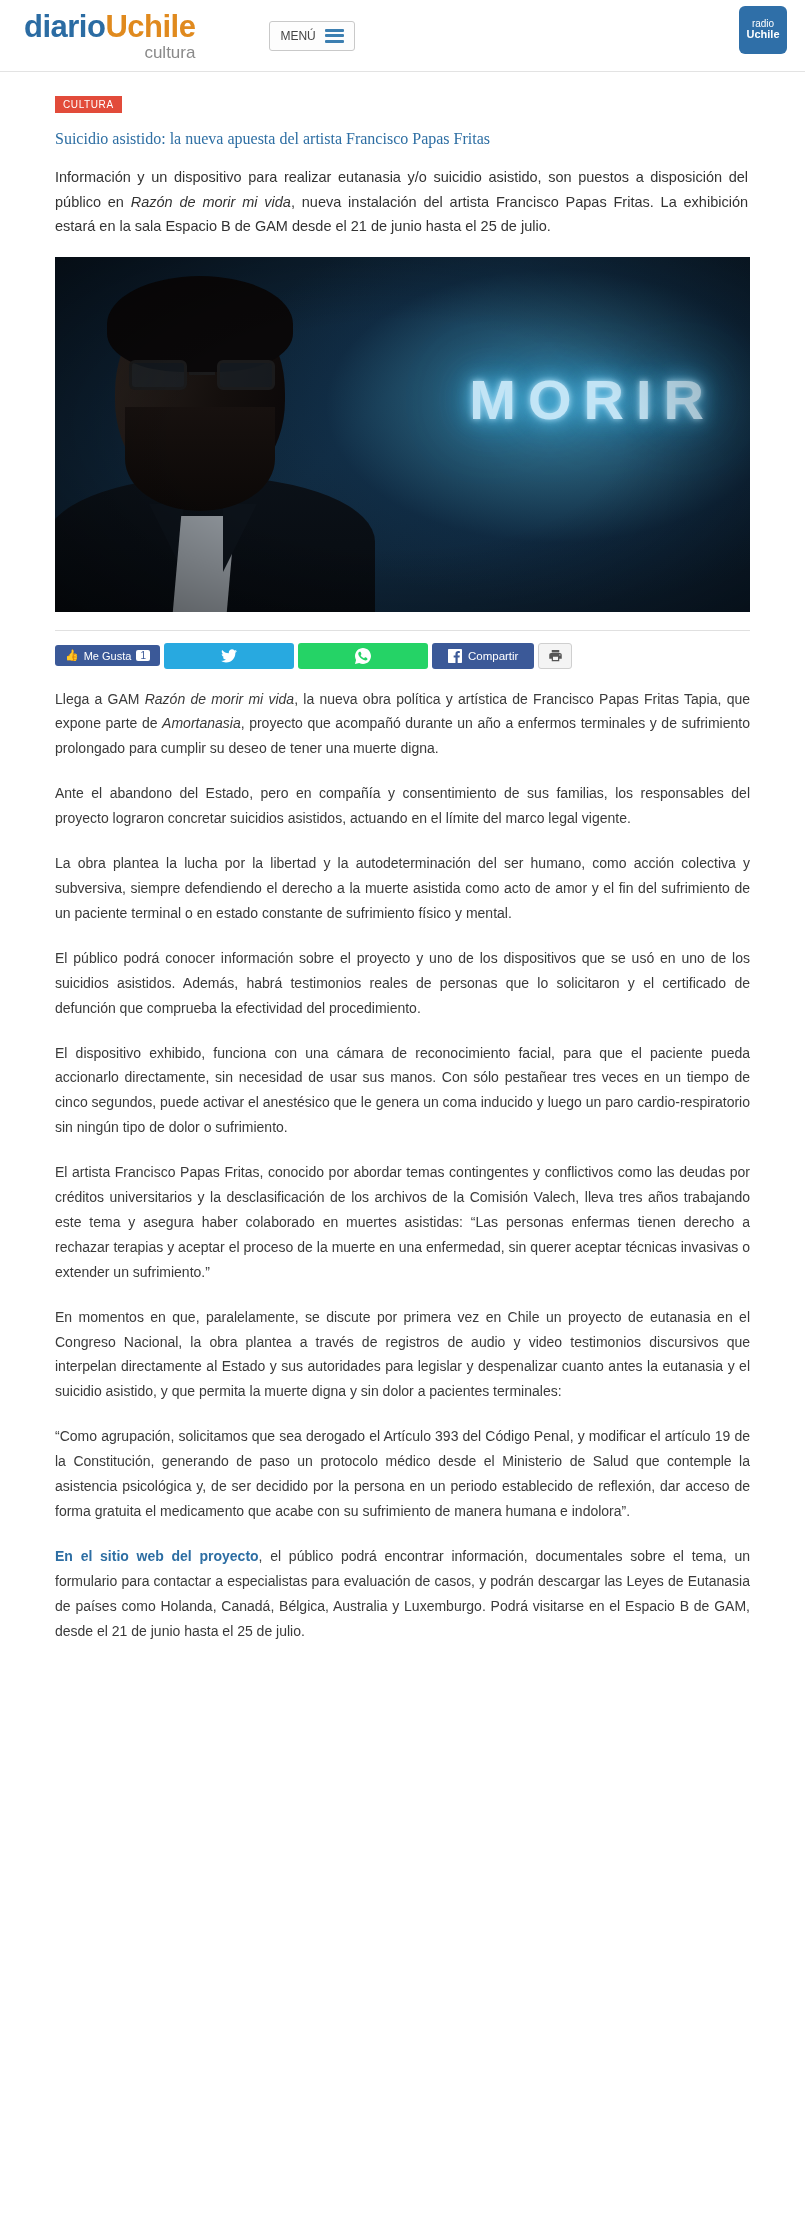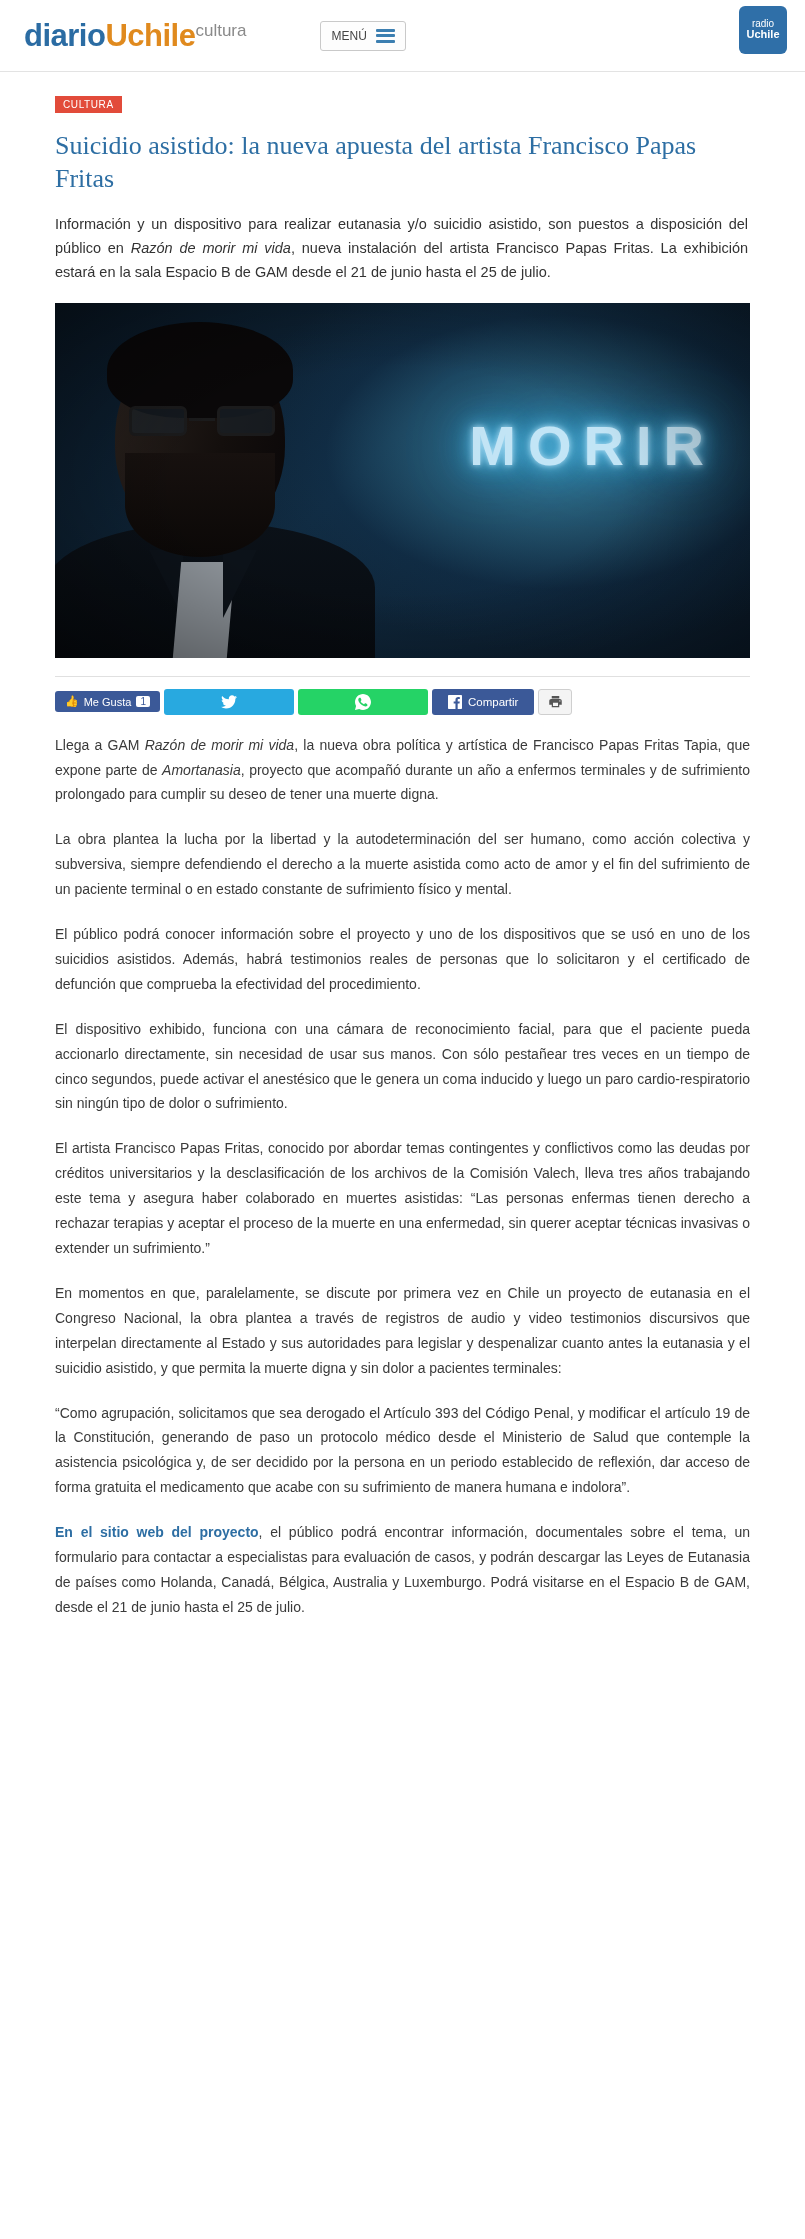--- a/index.html
+++ b/index.html
@@ -22,20 +22,21 @@
     height: 72px;
     background: #ffffff;
     border-bottom: 1px solid #e3e3e3;
     display: flex;
     align-items: center;
     padding: 0 18px;
     position: relative;
   }
   .logo {
     display: flex;
+    flex-direction: column;
     line-height: 1;
     margin-left: 6px;
   }
   .logo-main {
     font-size: 31px;
     font-weight: bold;
     letter-spacing: -0.5px;
   }
   .logo-main .d { color: #2b6ca3; }
   .logo-main .u { color: #e08a1e; }
@@ -101,21 +102,21 @@
     color: #fff;
     font-size: 10px;
     letter-spacing: 0.6px;
     padding: 3px 8px 3px 8px;
     margin-bottom: 16px;
   }
   h1.title {
     font-family: "Liberation Serif", serif;
     font-weight: normal;
     color: #2d6ea3;
-    font-size: 26px;
+    font-size: 16px;
     line-height: 1.28;
     margin: 0 0 16px 0;
   }
   .lead {
     font-size: 14.5px;
     line-height: 1.68;
     color: #333;
     text-align: justify;
     margin: 0 2px 18px 0;
   }
@@ -426,20 +427,21 @@
         <svg width="15" height="15" viewBox="0 0 24 24">
           <path fill="#555" d="M19 8H5c-1.7 0-3 1.3-3 3v6h4v4h12v-4h4v-6c0-1.7-1.3-3-3-3zm-3 11H8v-5h8v5zm3-7c-.6 0-1-.4-1-1s.4-1 1-1 1 .4 1 1-.4 1-1 1zM18 3H6v4h12V3z"></path>
         </svg>
       </div>
     </div>
 
     
     <div class="body-text">
       <p><span>Llega a GAM </span><em>Razón de morir mi vida</em><span>, la nueva obra política y artística de Francisco Papas Fritas Tapia, que expone parte de </span><em>Amortanasia</em><span>, proyecto que acompañó durante un año a enfermos terminales y de sufrimiento prolongado para cumplir su deseo de tener una muerte digna.</span></p>
 
+      <p>Ante el abandono del Estado, pero en compañía y consentimiento de sus familias, los responsables del proyecto lograron concretar suicidios asistidos, actuando en el límite del marco legal vigente.</p>
       <p>La obra plantea la lucha por la libertad y la autodeterminación del ser humano, como acción colectiva y subversiva, siempre defendiendo el derecho a la muerte asistida como acto de amor y el fin del sufrimiento de un paciente terminal o en estado constante de sufrimiento físico y mental.</p>
       <p>El público podrá conocer información sobre el proyecto y uno de los dispositivos que se usó en uno de los suicidios asistidos. Además, habrá testimonios reales de personas que lo solicitaron y el certificado de defunción que comprueba la efectividad del procedimiento.</p>
       <p>El dispositivo exhibido, funciona con una cámara de reconocimiento facial, para que el paciente pueda accionarlo directamente, sin necesidad de usar sus manos. Con sólo pestañear tres veces en un tiempo de cinco segundos, puede activar el anestésico que le genera un coma inducido y luego un paro cardio-respiratorio sin ningún tipo de dolor o sufrimiento.</p>
       <p>El artista Francisco Papas Fritas, conocido por abordar temas contingentes y conflictivos como las deudas por créditos universitarios y la desclasificación de los archivos de la Comisión Valech, lleva tres años trabajando este tema y asegura haber colaborado en muertes asistidas: “Las personas enfermas tienen derecho a rechazar terapias y aceptar el proceso de la muerte en una enfermedad, sin querer aceptar técnicas invasivas o extender un sufrimiento.”</p>
       <p>En momentos en que, paralelamente, se discute por primera vez en Chile un proyecto de eutanasia en el Congreso Nacional, la obra plantea a través de registros de audio y video testimonios discursivos que interpelan directamente al Estado y sus autoridades para legislar y despenalizar cuanto antes la eutanasia y el suicidio asistido, y que permita la muerte digna y sin dolor a pacientes terminales:</p>
       <p>“Como agrupación, solicitamos que sea derogado el Artículo 393 del Código Penal, y modificar el artículo 19 de la Constitución, generando de paso un protocolo médico desde el Ministerio de Salud que contemple la asistencia psicológica y, de ser decidido por la persona en un periodo establecido de reflexión, dar acceso de forma gratuita el medicamento que acabe con su sufrimiento de manera humana e indolora”.</p>
 
       <p><a class="inline-link">En el sitio web del proyecto</a><span>, el público podrá encontrar información, documentales sobre el tema, un formulario para contactar a especialistas para evaluación de casos, y podrán descargar las Leyes de Eutanasia de países como Holanda, Canadá, Bélgica, Australia y Luxemburgo. Podrá visitarse en el Espacio B de GAM, desde el 21 de junio hasta el 25 de julio.</span></p>
     </div>
 

